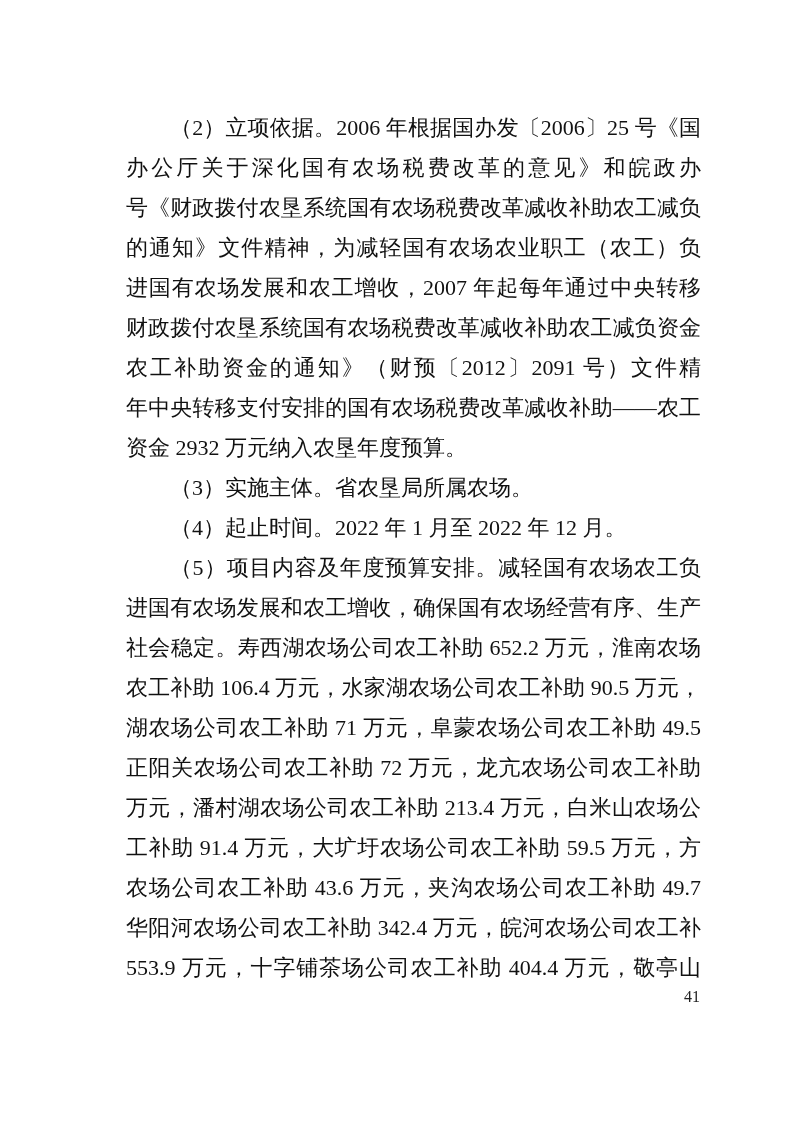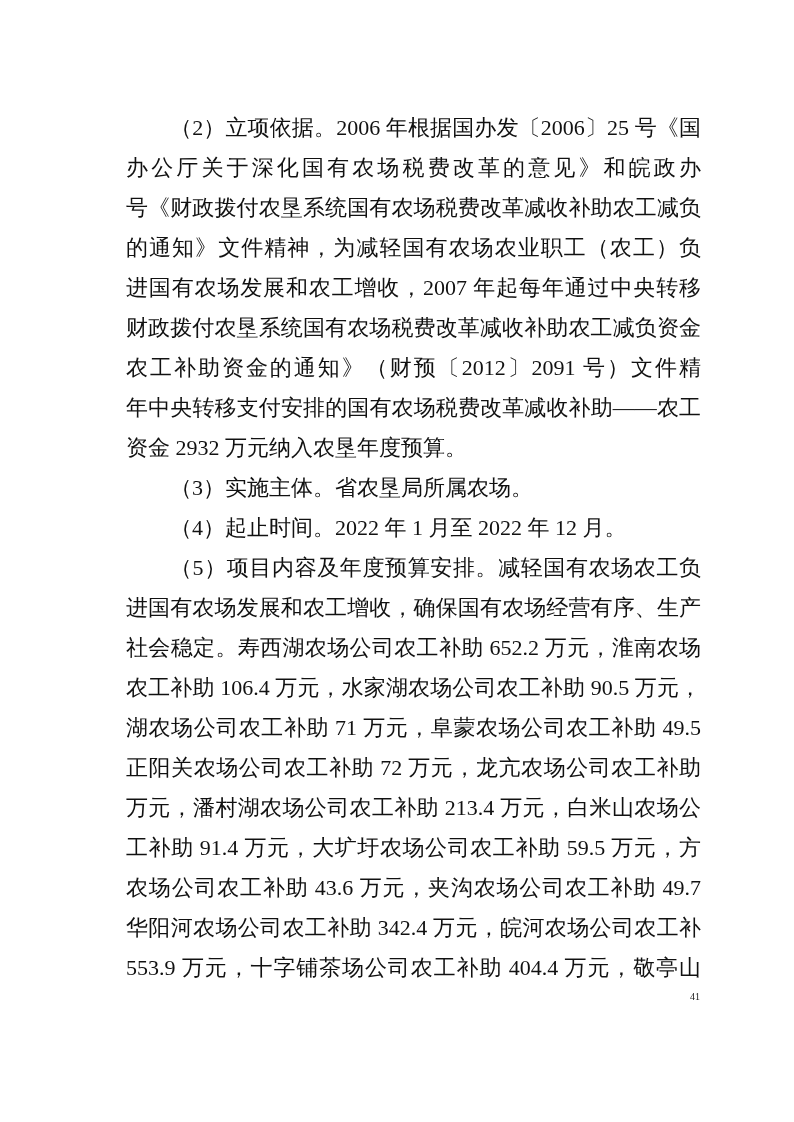--- a/index.html
+++ b/index.html
@@ -35,21 +35,21 @@
   .line.indent {
     text-indent: 2em;
   }
   .line.para-end {
     text-align-last: left;
   }
   .page-number {
     position: absolute;
     top: 988px;
     right: 94px;
-    font-size: 10px;
+    font-size: 16px;
     line-height: 18px;
     color: #222222;
     text-align: center;
     font-family: "Liberation Serif", "DejaVu Serif", serif;
   }
 </style>
 </head>
 <body>
 
 <div class="page">

